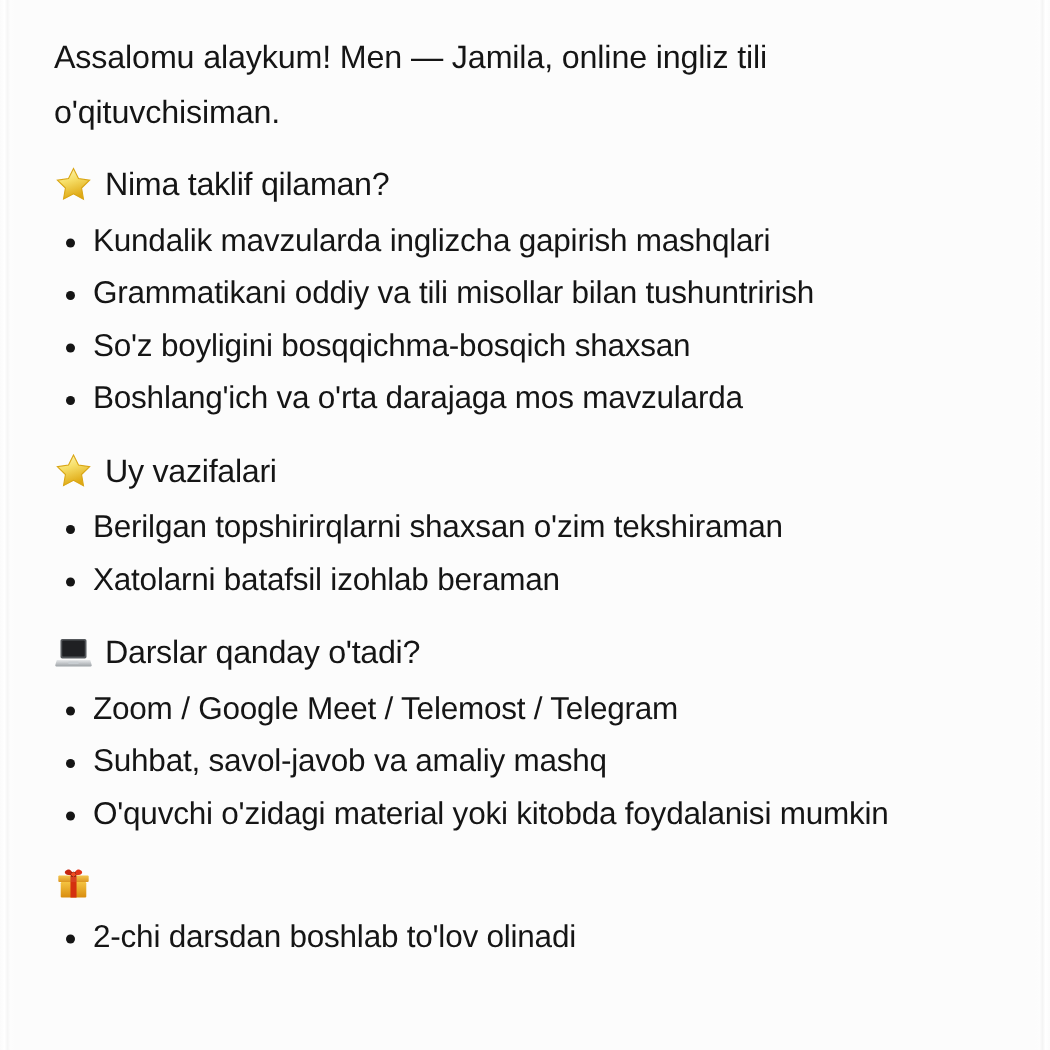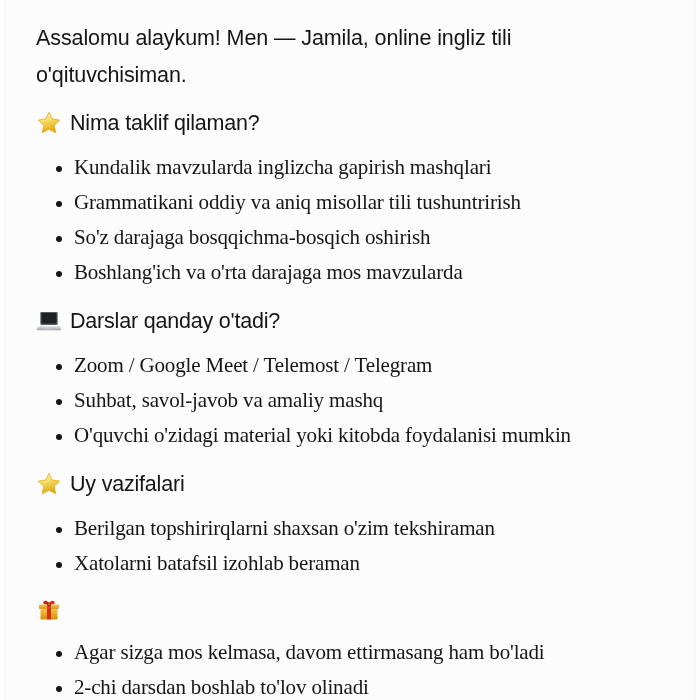--- a/index.html
+++ b/index.html
@@ -72,23 +72,22 @@
     margin-right: 8px;
     position: relative;
     display: inline-block;
   }
   .sec-head .htext {
     display: inline-block;
   }
 
   ul.blist {
     list-style: none;
-    margin: 12px;
+    margin: 0;
     padding: 0;
-    font-family: Liberation Serif, serif;
   }
   ul.blist li {
     position: relative;
     font-size: 21px;
     line-height: 35px;
     letter-spacing: -0.15px;
     padding-left: 26px;
     white-space: nowrap;
   }
   ul.blist li::before {
@@ -129,23 +128,38 @@
               <stop offset="100%" stop-color="#dfa914"></stop>
             </linearGradient>
           </defs>
           <path fill="url(#starg1)" stroke="#d9a513" stroke-width="1" d="M18 3.2l4.6 9.3 10.3 1.5-7.45 7.26 1.76 10.25L18 26.66 8.79 31.5l1.76-10.25L3.1 14l10.3-1.5z"></path>
         </svg>
       </span>
       <span class="htext">Nima taklif qilaman?</span>
     </div>
     <ul class="blist">
       <li>Kundalik mavzularda inglizcha gapirish mashqlari</li>
-      <li>Grammatikani oddiy va aniq misollar tili tushuntrirish</li>
-      <li>So'z darajaga bosqqichma-bosqich oshirish</li>
+      <li>Grammatikani oddiy va tili misollar bilan tushuntrirish</li>
+      <li>So'z boyligini bosqqichma-bosqich shaxsan</li>
       <li>Boshlang'ich va o'rta darajaga mos mavzularda</li>
+    </ul>
+  </div>
+
+  <div class="section">
+    <div class="sec-head">
+      <span class="emoji">
+        <svg width="26" height="26" viewBox="0 0 36 36" aria-hidden="true">
+          <path fill="url(#starg1)" stroke="#d9a513" stroke-width="1" d="M18 3.2l4.6 9.3 10.3 1.5-7.45 7.26 1.76 10.25L18 26.66 8.79 31.5l1.76-10.25L3.1 14l10.3-1.5z"></path>
+        </svg>
+      </span>
+      <span class="htext">Uy vazifalari</span>
+    </div>
+    <ul class="blist">
+      <li>Berilgan topshirirqlarni shaxsan o'zim tekshiraman</li>
+      <li>Xatolarni batafsil izohlab beraman</li>
     </ul>
   </div>
 
   <div class="section">
     <div class="sec-head">
       <span class="emoji">
         <svg width="26" height="26" viewBox="0 0 36 36" aria-hidden="true">
           <defs>
             <linearGradient id="lapbody" x1="0" y1="0" x2="0" y2="1">
               <stop offset="0%" stop-color="#e6e8ea"></stop>
@@ -157,35 +171,20 @@
           <path d="M2.6 25h30.8l1.4 4.6a1 1 0 0 1-.95 1.3H2.15A1 1 0 0 1 1.2 29.6z" fill="url(#lapbody)"></path>
           <rect x="13" y="26.4" width="10" height="2.2" rx="1.1" fill="#c9ced2"></rect>
         </svg>
       </span>
       <span class="htext">Darslar qanday o'tadi?</span>
     </div>
     <ul class="blist">
       <li>Zoom / Google Meet / Telemost / Telegram</li>
       <li>Suhbat, savol-javob va amaliy mashq</li>
       <li class="tight2">O'quvchi o'zidagi material yoki kitobda foydalanisi mumkin</li>
-    </ul>
-  </div>
-
-  <div class="section">
-    <div class="sec-head">
-      <span class="emoji">
-        <svg width="26" height="26" viewBox="0 0 36 36" aria-hidden="true">
-          <path fill="url(#starg1)" stroke="#d9a513" stroke-width="1" d="M18 3.2l4.6 9.3 10.3 1.5-7.45 7.26 1.76 10.25L18 26.66 8.79 31.5l1.76-10.25L3.1 14l10.3-1.5z"></path>
-        </svg>
-      </span>
-      <span class="htext">Uy vazifalari</span>
-    </div>
-    <ul class="blist">
-      <li>Berilgan topshirirqlarni shaxsan o'zim tekshiraman</li>
-      <li>Xatolarni batafsil izohlab beraman</li>
     </ul>
   </div>
 
   <div class="section">
     <div class="sec-head">
       <span class="emoji">
         <svg width="26" height="26" viewBox="0 0 36 36" aria-hidden="true">
           <defs>
             <linearGradient id="giftg" x1="0" y1="0" x2="0" y2="1">
               <stop offset="0%" stop-color="#f4c341"></stop>
@@ -197,18 +196,17 @@
           <rect x="4" y="10.5" width="28" height="6.2" rx="1" fill="url(#giftg)"></rect>
           <rect x="6.2" y="16.7" width="23.6" height="14.3" rx="1" fill="url(#giftg)"></rect>
           <rect x="15.2" y="10.5" width="5.6" height="20.5" fill="#d4300f"></rect>
           <rect x="4" y="10.5" width="28" height="6.2" rx="1" fill="#ffffff" opacity="0.08"></rect>
           <circle cx="18" cy="9.6" r="2.4" fill="#e8destroy"></circle>
           <circle cx="18" cy="9.6" r="2.3" fill="#ef4b21"></circle>
         </svg>
       </span>
     </div>
     <ul class="blist">
-      <li class="tight">Agar sizga mos kelmasa, davom ettirmasang ham bo'ladi</li>
       <li>2-chi darsdan boshlab to'lov olinadi</li>
     </ul>
   </div>
 
 </div>
 
 </body></html>

